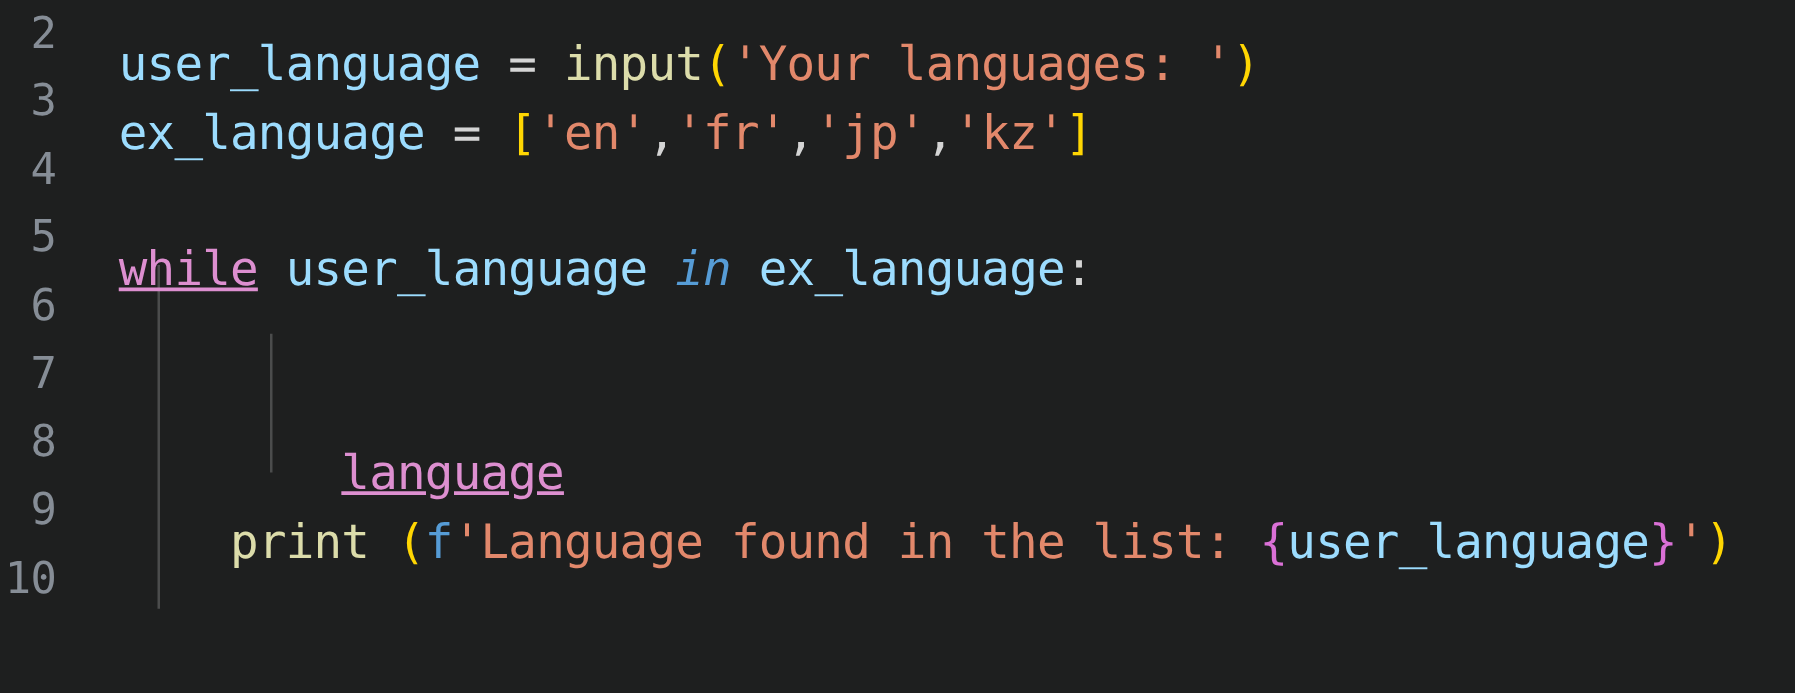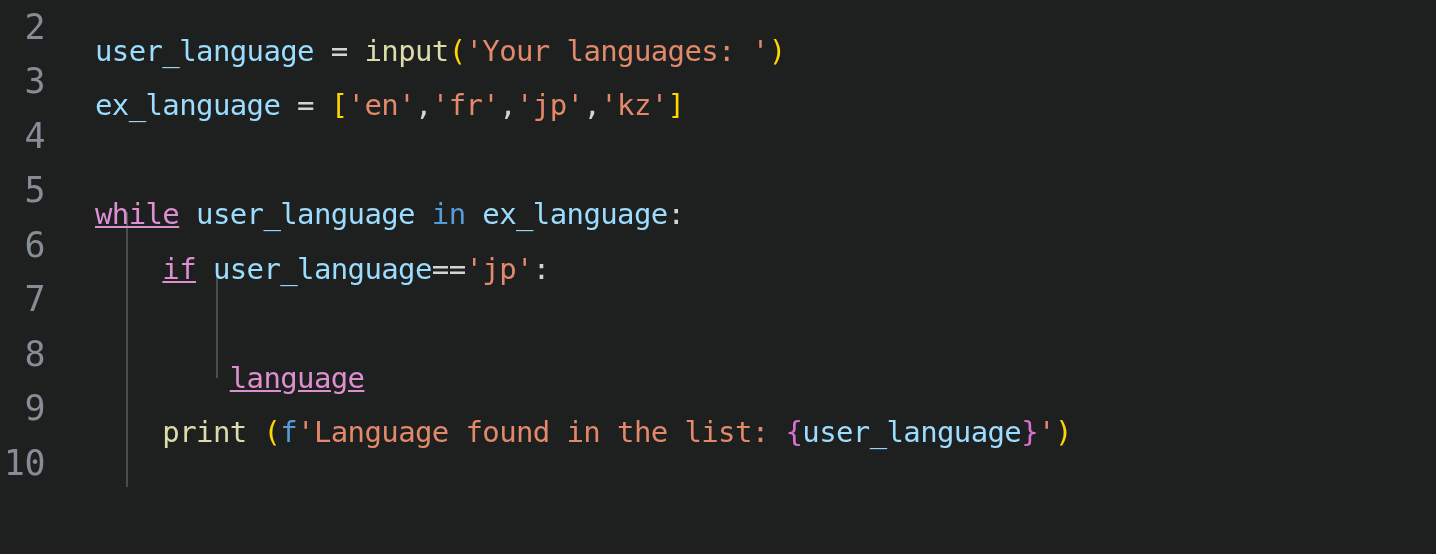--- a/index.html
+++ b/index.html
@@ -49,37 +49,37 @@
     line-height: 1;
     font-family: "DejaVu Sans Mono", "Liberation Mono", monospace;
     letter-spacing: -0.5px;
     user-select: none;
   }
 
   .code {
     flex: 1 1 auto;
     padding-left: 20px;
     box-sizing: border-box;
-    font-size: 29px;
+    font-size: 38px;
     line-height: 1;
     white-space: pre;
     font-family: "DejaVu Sans Mono", "Liberation Mono", monospace;
     letter-spacing: -0.62px;
     margin-top: 48px;
   }
 
   
   .t-var      { color: #9cdcfe; }
   .t-kw       { color: #dd8fd0; text-decoration: underline; }
   .t-op       { color: #d4d4d4; }
   .t-fn       { color: #dcdcaa; }
   .t-paren    { color: #ffd602; }
   .t-bracket  { color: #ffd602; }
   .t-str      { color: #e2886b; }
-  .t-in       { color: #569cd6; }
+  .t-in       { color: #569cd6; font-style: italic; }
   .t-fprefix  { color: #569cd6; }
   .t-brace    { color: #da70d6; }
   .t-punc     { color: #d4d4d4; }
   .t-plain    { color: #d4d4d4; }
 </style>
 </head>
 <body>
 
 <div id="editor">
   <div id="indent-guides">
@@ -98,21 +98,20 @@
       <div class="row">
         <div class="gutter">4</div>
         <div class="code"></div>
       </div>
       <div class="row">
         <div class="gutter">5</div>
         <div class="code"><span class="t-kw">while</span><span class="t-plain"> </span><span class="t-var">user_language</span><span class="t-plain"> </span><span class="t-in">in</span><span class="t-plain"> </span><span class="t-var">ex_language</span><span class="t-punc">:</span></div>
       </div>
       <div class="row">
         <div class="gutter">6</div>
-        <div class="code"><span class="t-plain">    </span><span class="t-kw">if</span><span class="t-plain"> </span><span class="t-var">user_language</span><span class="t-op">==</span><span class="t-str">'jp'</span><span class="t-punc">:</span></div>
       </div>
       <div class="row">
         <div class="gutter">7</div>
       </div>
       <div class="row">
         <div class="gutter">8</div>
         <div class="code"><span class="t-plain">        </span><span class="t-kw">language</span></div>
       </div>
       <div class="row">
         <div class="gutter">9</div>

